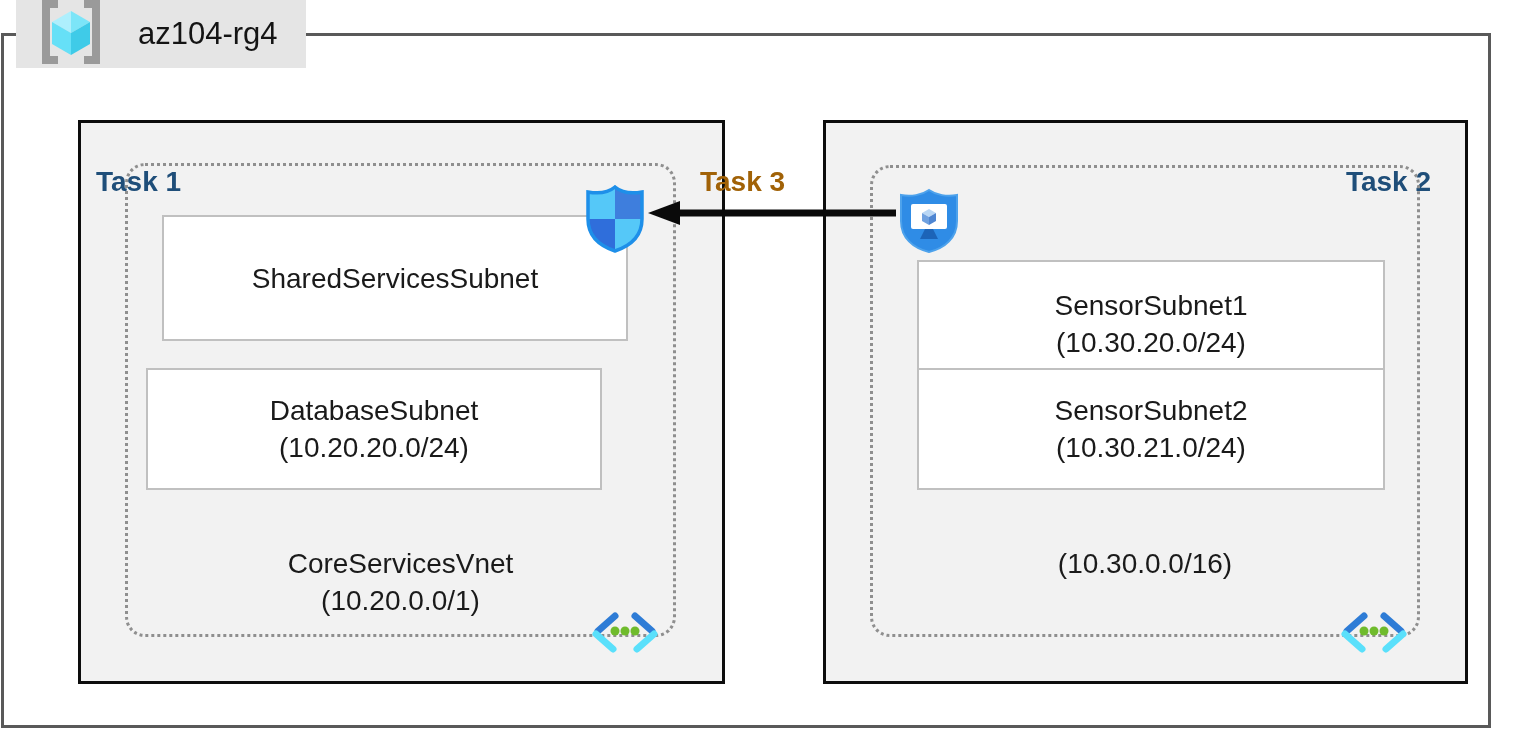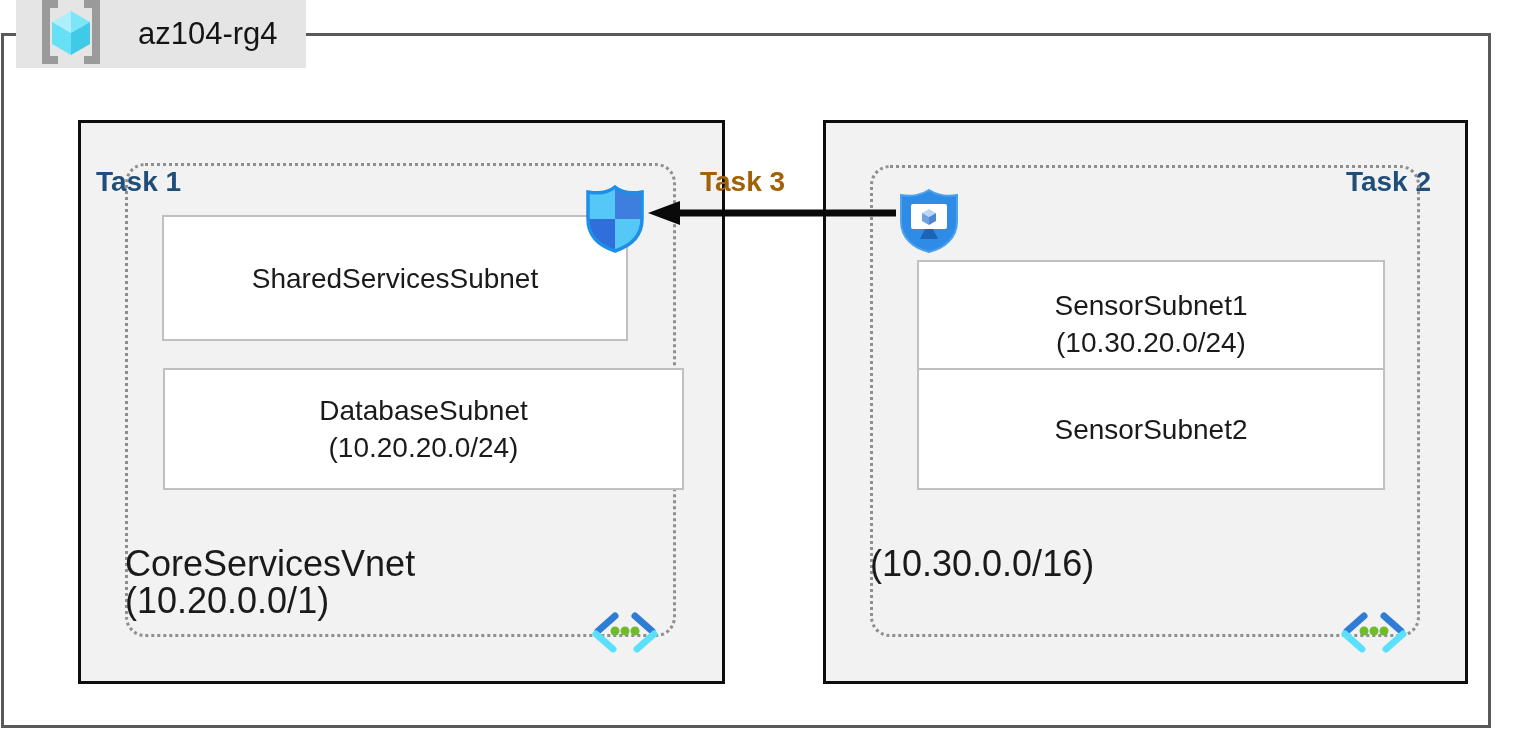--- a/index.html
+++ b/index.html
@@ -77,27 +77,28 @@
     flex-direction: column;
     align-items: center;
     justify-content: center;
     text-align: center;
     font-size: 28px;
     line-height: 37px;
     color: #1a1a1a;
     z-index: 3;
   }
   .subnet-box.l1 { left: 162px; top: 215px; width: 466px; height: 126px; }
-  .subnet-box.l2 { left: 163px; top: 368px; width: 521px; height: 122px; align-items: center; }
+  .subnet-box.l2 { left: 146px; top: 368px; width: 456px; height: 122px; align-items: center; }
   .subnet-box.r1 { left: 917px; top: 215px; width: 468px; height: 128px; margin-top: 45px; }
   .subnet-box.r2 { left: 917px; top: 368px; width: 468px; height: 122px; }
   .vnet-label {
     position: absolute;
     top: 545px;
-    font-size: 36px;
+    text-align: center;
+    font-size: 28px;
     line-height: 37px;
     color: #1a1a1a;
     z-index: 3;
   }
   .vnet-label.left  { left: 125px; width: 551px; }
   .vnet-label.right { left: 870px; width: 550px; }
   .icon-abs { position: absolute; z-index: 5; line-height: 0; }
   .nsg-icon-wrap  { left: 585px; top: 185px; }
   .asg-icon-wrap  { left: 897px; top: 188px; }
   .vnet-icon-left  { left: 590px; top: 610px; }
@@ -154,20 +155,21 @@
     <span>DatabaseSubnet</span>
     <span>(10.20.20.0/24)</span>
   </div>
 
   <div class="subnet-box r1">
     <span>SensorSubnet1</span>
     <span>(10.30.20.0/24)</span>
   </div>
   <div class="subnet-box r2">
     <span>SensorSubnet2</span>
+    <span>(10.30.21.0/24)</span>
   </div>
 
   <div class="vnet-label left">
     <div>CoreServicesVnet</div>
     <div>(10.20.0.0/1)</div>
   </div>
   <div class="vnet-label right">
     <div>(10.30.0.0/16)</div>
   </div>
 

